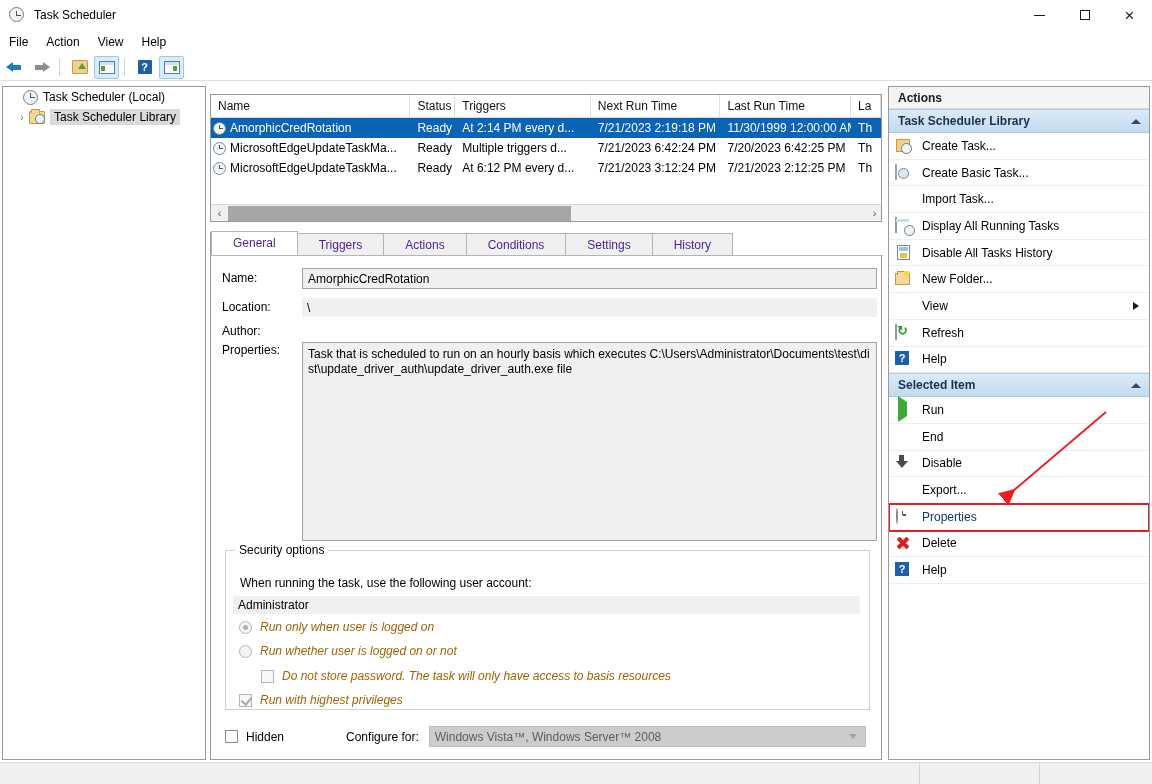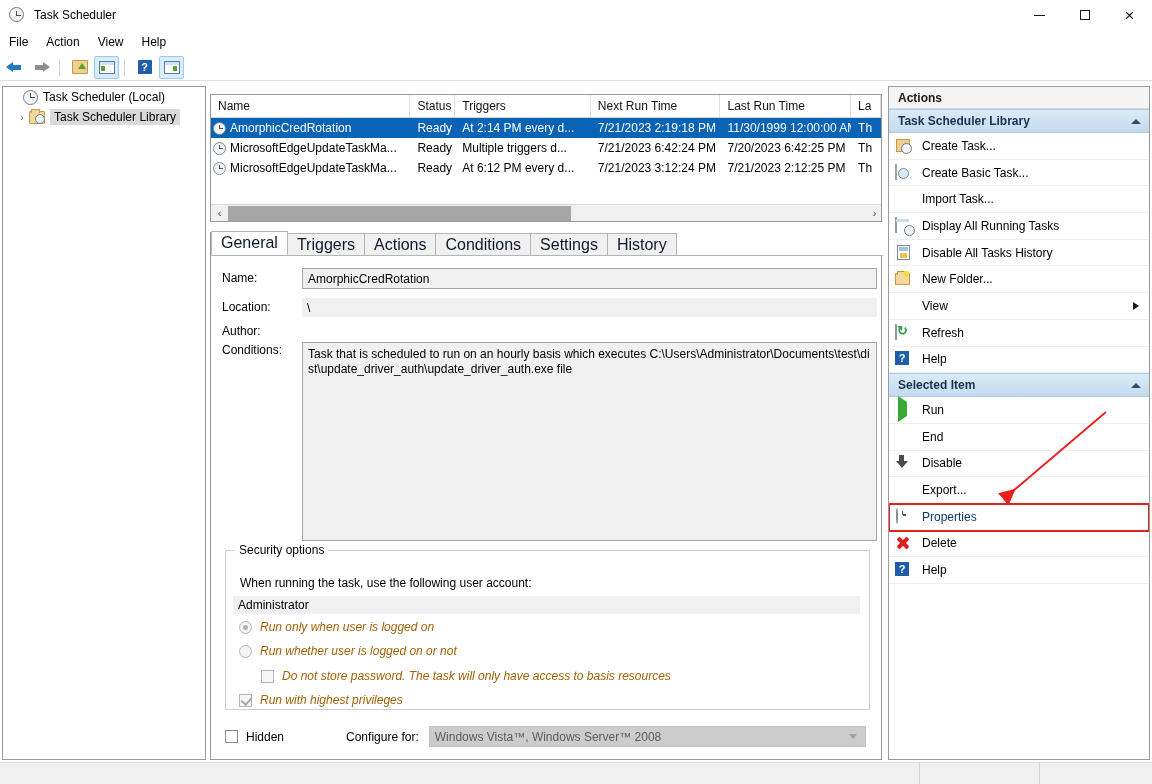--- a/index.html
+++ b/index.html
@@ -202,23 +202,23 @@
   #detail-pane {
     position: absolute; left: 210px; top: 232px; width: 672px; height: 528px;
     background: #ffffff; border: 1px solid #9a9a9a; border-top: none;
   }
   #tabstrip {
     position: absolute; left: 0; top: 0; height: 24px; width: 672px;
     display: flex; align-items: flex-end; border-bottom: 1px solid #b4b4b4;
     background: #ffffff;
   }
   .tab {
-    height: 22px; padding: 0 9px; display: flex; align-items: center;
-    font-size: 16px; background: #f0f0f0; border: 1px solid #b4b4b4;
-    border-bottom: none; margin-right: -1px; color: #0f172a;
+    height: 22px; padding: 0 21px; display: flex; align-items: center;
+    font-size: 12px; background: #f0f0f0; border: 1px solid #b4b4b4;
+    border-bottom: none; margin-right: -1px; color: #4c1d95;
   }
   .tab.active {
     background: #ffffff; height: 24px; border-bottom: 1px solid #ffffff;
     position: relative; z-index: 3;
   }
 
   .field-row { position: absolute; display: flex; align-items: flex-start; }
   .field-label { font-size: 12px; color: #000; }
   .ro-input {
     background: #f0f0f0; border: 1px solid #a4a4a4; height: 21px;
@@ -560,21 +560,21 @@
       <div class="field-label" style="width:80px; line-height:19px;">Location:</div>
       <div class="ro-plain" style="width:575px;">\</div>
     </div>
 
     <div class="field-row" style="left:11px; top:90px; width:655px;">
       <div class="field-label" style="width:80px; line-height:19px;">Author:</div>
       <div class="ro-plain" style="width:575px; background:transparent;"></div>
     </div>
 
     <div class="field-row" style="left:11px; top:110px; width:655px;">
-      <div class="field-label" style="width:80px; line-height:16px;">Conditions:</div>
+      <div class="field-label" style="width:80px; line-height:16px;">Properties:</div>
       <div class="ro-desc" style="width:575px; height:199px;">Task that is scheduled to run on an hourly basis which executes C:\Users\Administrator\Documents\test\dist\update_driver_auth\update_driver_auth.exe file</div>
     </div>
 
     <div id="secgroup"></div>
     <div id="secgroup-legend">Security options</div>
 
     <div class="opt-row" style="left:29px; top:344px;text-align:center;">
       <span>When running the task, use the following user account:</span>
     </div>
 

